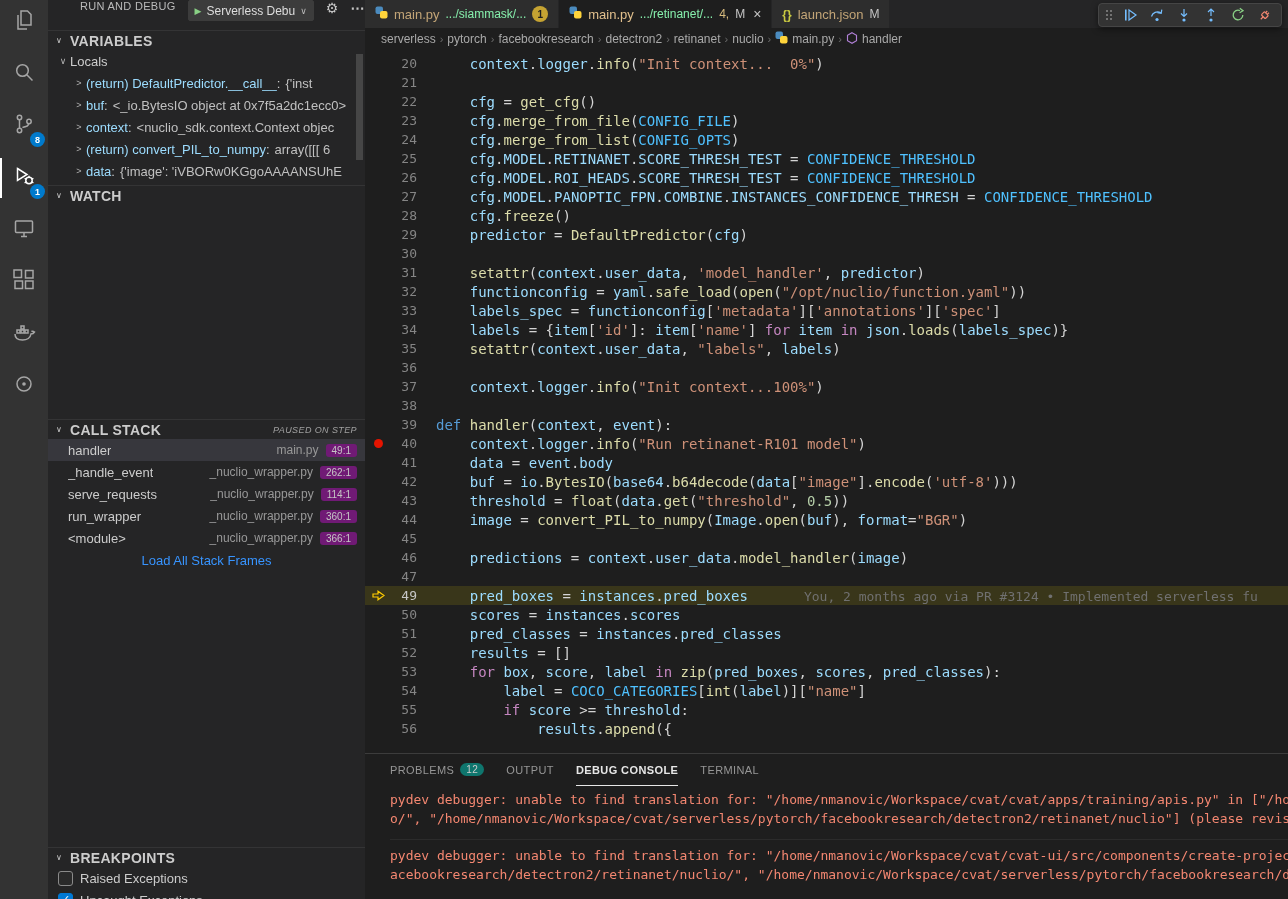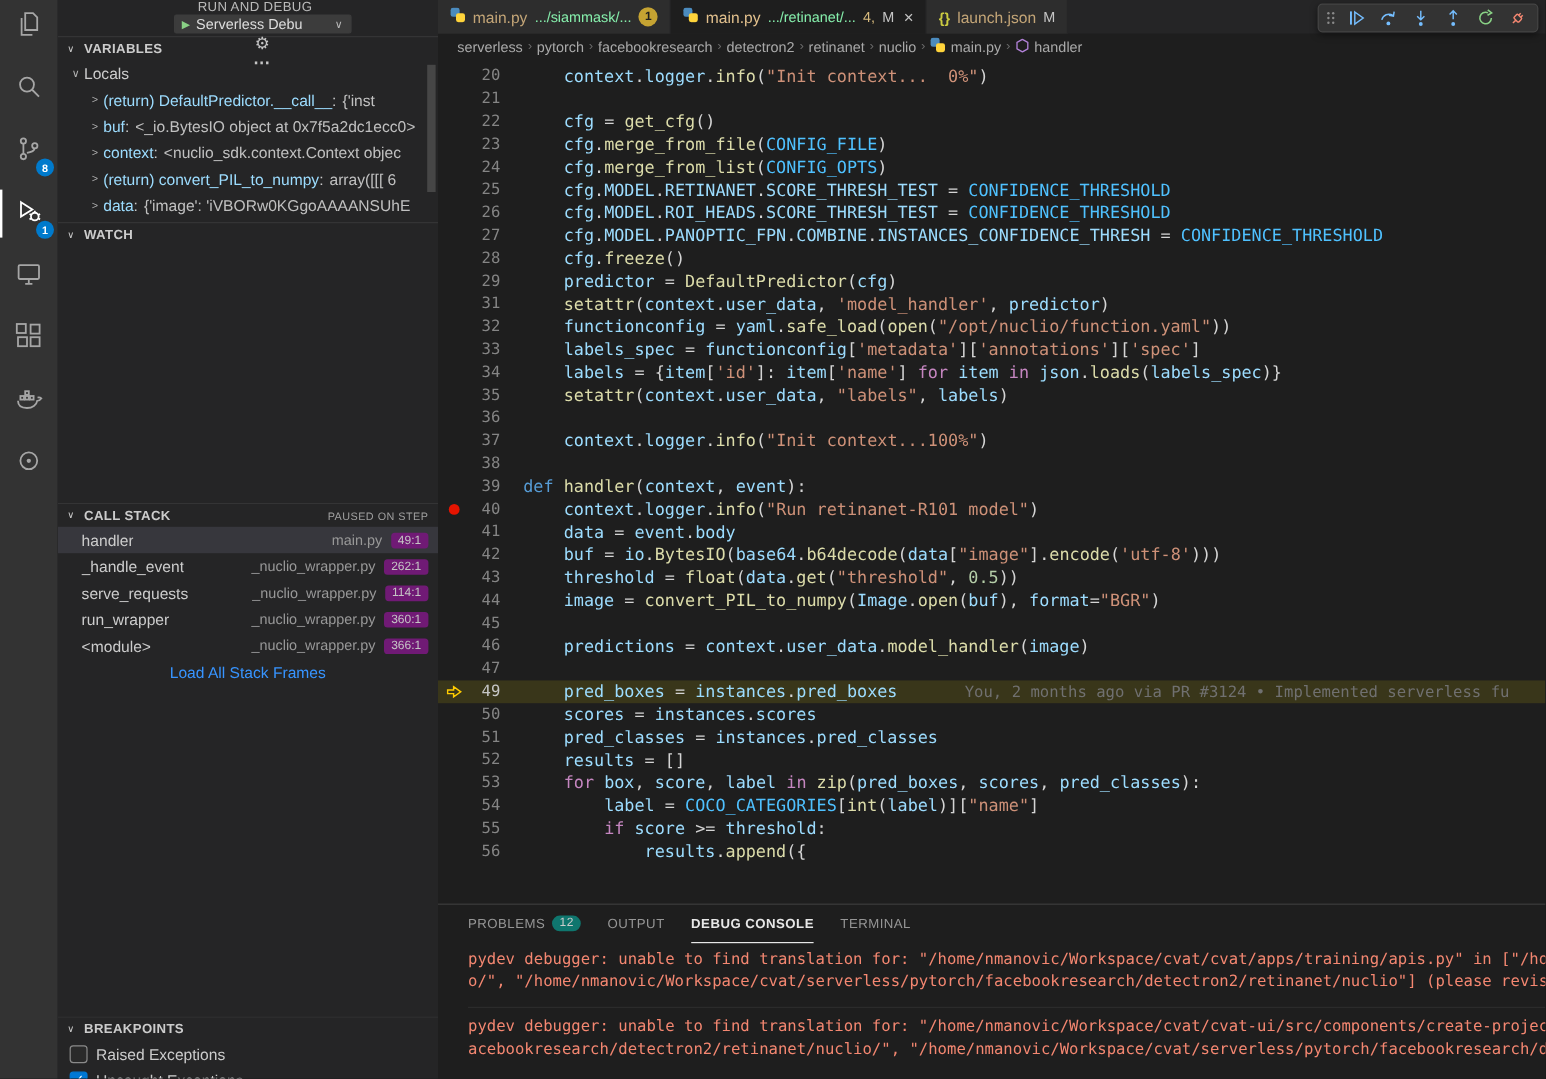--- a/index.html
+++ b/index.html
@@ -12,39 +12,39 @@
   .ab-item { position:relative; width:48px; height:52px; display:flex; align-items:center; justify-content:center; color:#a6a6a6; cursor:pointer; }
   .ab-item:first-child { margin-top:-4px; }
   .ab-item svg { stroke:currentColor; fill:none; stroke-width:1.5; }
   .ab-item.active { color:#ffffff; }
   .ab-item.active::before { content:""; position:absolute; left:0; top:6px; bottom:6px; width:2px; background:#ffffff; }
   .ab-badge { position:absolute; right:3px; bottom:5px; min-width:15px; height:15px; padding:0 3px; border-radius:8px;
     background:#007ACC; color:#ffffff; font-size:9px; font-weight:bold; display:flex; align-items:center; justify-content:center; }
 
   
   .sidebar { position:absolute; left:48px; top:0; width:317px; height:100%; background:#252526; overflow:hidden; }
-  .sb-title { height:30px; display:flex; align-items:center; padding:0 8px 0 20px;flex-direction:column; }
+  .sb-title { height:30px; display:flex; align-items:flex-start; padding:0 8px 0 32px; }
   .sb-title-text { font-size:11px; color:#bbbbbb; letter-spacing:.3px; white-space:nowrap; }
   .cfg-dd { margin-left:12px; width:148px; height:21px; background:#3c3c3c; border:1px solid #3c3c3c; border-radius:2px;
     display:flex; align-items:center; padding:0 6px; gap:5px; cursor:pointer; }
   .cfg-play { color:#89D185; font-size:9px; }
   .cfg-label { font-size:12px; color:#dddddd; white-space:nowrap; overflow:hidden; flex:1; }
   .cfg-chev { color:#bbbbbb; font-size:9px; }
   .sb-gear, .sb-more { margin-left:12px; color:#c5c5c5; font-size:14px; cursor:pointer; }
   .sb-more { letter-spacing:1px; font-weight:bold; }
 
   .section { position:absolute; left:0; width:317px; overflow:hidden; }
   .sec-variables { top:30px; height:155px; }
   .sec-watch { top:185px; height:234px; }
   .sec-callstack { top:419px; height:428px; }
   .sec-breakpoints { top:847px; height:52px; }
   .sec-header { height:20px; display:flex; align-items:center; gap:4px; padding:0 8px; border-top:1px solid rgba(255,255,255,0.07); }
   .sec-chev { font-size:8px; color:#cccccc; width:10px; }
-  .sec-title { font-size:11px; font-weight:bold; color:#cccccc; letter-spacing:.3px; }
-  .sec-right { margin-left:auto; font-size:9px; color:#a0a0a0; letter-spacing:.4px; }
+  .sec-title { font-size:14px; font-weight:bold; color:#cccccc; letter-spacing:.3px; }
+  .sec-right { margin-left:auto; font-size:9px; color:#a0a0a0; letter-spacing:.4px;font-style:italic; }
 
   .tree-row { height:22px; display:flex; align-items:center; font-size:13px; white-space:nowrap; cursor:pointer; }
   .tree-chev { width:14px; text-align:center; font-size:9px; color:#b5b5b5; flex:none; }
   .scope-row { padding-left:8px; }
   .var-row { padding-left:24px; overflow:hidden; }
   .var-name { color:#9CDCFE; }
   .var-colon { color:#cccccc; }
   .var-value { color:#c0c0c0; margin-left:5px; }
   .sb-scroll { position:absolute; right:2px; top:24px; width:7px; height:106px; background:rgba(121,121,121,0.4); }
 
@@ -415,20 +415,21 @@
         <div class="line"><span class="glyph"></span><span class="ln">20</span><span class="code"><span class="tk-d">    </span><span class="tk-v">context</span><span class="tk-d">.</span><span class="tk-v">logger</span><span class="tk-d">.</span><span class="tk-f">info</span><span class="tk-d">(</span><span class="tk-s">"Init context...  0%"</span><span class="tk-d">)</span></span></div>
         <div class="line"><span class="glyph"></span><span class="ln">21</span><span class="code"></span></div>
         <div class="line"><span class="glyph"></span><span class="ln">22</span><span class="code"><span class="tk-d">    </span><span class="tk-v">cfg</span><span class="tk-d"> = </span><span class="tk-f">get_cfg</span><span class="tk-d">()</span></span></div>
         <div class="line"><span class="glyph"></span><span class="ln">23</span><span class="code"><span class="tk-d">    </span><span class="tk-v">cfg</span><span class="tk-d">.</span><span class="tk-f">merge_from_file</span><span class="tk-d">(</span><span class="tk-x">CONFIG_FILE</span><span class="tk-d">)</span></span></div>
         <div class="line"><span class="glyph"></span><span class="ln">24</span><span class="code"><span class="tk-d">    </span><span class="tk-v">cfg</span><span class="tk-d">.</span><span class="tk-f">merge_from_list</span><span class="tk-d">(</span><span class="tk-x">CONFIG_OPTS</span><span class="tk-d">)</span></span></div>
         <div class="line"><span class="glyph"></span><span class="ln">25</span><span class="code"><span class="tk-d">    </span><span class="tk-v">cfg</span><span class="tk-d">.</span><span class="tk-v">MODEL</span><span class="tk-d">.</span><span class="tk-v">RETINANET</span><span class="tk-d">.</span><span class="tk-v">SCORE_THRESH_TEST</span><span class="tk-d"> = </span><span class="tk-x">CONFIDENCE_THRESHOLD</span></span></div>
         <div class="line"><span class="glyph"></span><span class="ln">26</span><span class="code"><span class="tk-d">    </span><span class="tk-v">cfg</span><span class="tk-d">.</span><span class="tk-v">MODEL</span><span class="tk-d">.</span><span class="tk-v">ROI_HEADS</span><span class="tk-d">.</span><span class="tk-v">SCORE_THRESH_TEST</span><span class="tk-d"> = </span><span class="tk-x">CONFIDENCE_THRESHOLD</span></span></div>
         <div class="line"><span class="glyph"></span><span class="ln">27</span><span class="code"><span class="tk-d">    </span><span class="tk-v">cfg</span><span class="tk-d">.</span><span class="tk-v">MODEL</span><span class="tk-d">.</span><span class="tk-v">PANOPTIC_FPN</span><span class="tk-d">.</span><span class="tk-v">COMBINE</span><span class="tk-d">.</span><span class="tk-v">INSTANCES_CONFIDENCE_THRESH</span><span class="tk-d"> = </span><span class="tk-x">CONFIDENCE_THRESHOLD</span></span></div>
         <div class="line"><span class="glyph"></span><span class="ln">28</span><span class="code"><span class="tk-d">    </span><span class="tk-v">cfg</span><span class="tk-d">.</span><span class="tk-f">freeze</span><span class="tk-d">()</span></span></div>
         <div class="line"><span class="glyph"></span><span class="ln">29</span><span class="code"><span class="tk-d">    </span><span class="tk-v">predictor</span><span class="tk-d"> = </span><span class="tk-f">DefaultPredictor</span><span class="tk-d">(</span><span class="tk-v">cfg</span><span class="tk-d">)</span></span></div>
+        <div class="line"><span class="glyph"></span><span class="ln">30</span><span class="code"></span></div>
         <div class="line"><span class="glyph"></span><span class="ln">31</span><span class="code"><span class="tk-d">    </span><span class="tk-f">setattr</span><span class="tk-d">(</span><span class="tk-v">context</span><span class="tk-d">.</span><span class="tk-v">user_data</span><span class="tk-d">, </span><span class="tk-s">'model_handler'</span><span class="tk-d">, </span><span class="tk-v">predictor</span><span class="tk-d">)</span></span></div>
         <div class="line"><span class="glyph"></span><span class="ln">32</span><span class="code"><span class="tk-d">    </span><span class="tk-v">functionconfig</span><span class="tk-d"> = </span><span class="tk-v">yaml</span><span class="tk-d">.</span><span class="tk-f">safe_load</span><span class="tk-d">(</span><span class="tk-f">open</span><span class="tk-d">(</span><span class="tk-s">"/opt/nuclio/function.yaml"</span><span class="tk-d">))</span></span></div>
         <div class="line"><span class="glyph"></span><span class="ln">33</span><span class="code"><span class="tk-d">    </span><span class="tk-v">labels_spec</span><span class="tk-d"> = </span><span class="tk-v">functionconfig</span><span class="tk-d">[</span><span class="tk-s">'metadata'</span><span class="tk-d">][</span><span class="tk-s">'annotations'</span><span class="tk-d">][</span><span class="tk-s">'spec'</span><span class="tk-d">]</span></span></div>
         <div class="line"><span class="glyph"></span><span class="ln">34</span><span class="code"><span class="tk-d">    </span><span class="tk-v">labels</span><span class="tk-d"> = {</span><span class="tk-v">item</span><span class="tk-d">[</span><span class="tk-s">'id'</span><span class="tk-d">]: </span><span class="tk-v">item</span><span class="tk-d">[</span><span class="tk-s">'name'</span><span class="tk-d">] </span><span class="tk-c">for</span><span class="tk-d"> </span><span class="tk-v">item</span><span class="tk-d"> </span><span class="tk-c">in</span><span class="tk-d"> </span><span class="tk-v">json</span><span class="tk-d">.</span><span class="tk-f">loads</span><span class="tk-d">(</span><span class="tk-v">labels_spec</span><span class="tk-d">)}</span></span></div>
         <div class="line"><span class="glyph"></span><span class="ln">35</span><span class="code"><span class="tk-d">    </span><span class="tk-f">setattr</span><span class="tk-d">(</span><span class="tk-v">context</span><span class="tk-d">.</span><span class="tk-v">user_data</span><span class="tk-d">, </span><span class="tk-s">"labels"</span><span class="tk-d">, </span><span class="tk-v">labels</span><span class="tk-d">)</span></span></div>
         <div class="line"><span class="glyph"></span><span class="ln">36</span><span class="code"></span></div>
         <div class="line"><span class="glyph"></span><span class="ln">37</span><span class="code"><span class="tk-d">    </span><span class="tk-v">context</span><span class="tk-d">.</span><span class="tk-v">logger</span><span class="tk-d">.</span><span class="tk-f">info</span><span class="tk-d">(</span><span class="tk-s">"Init context...100%"</span><span class="tk-d">)</span></span></div>
         <div class="line"><span class="glyph"></span><span class="ln">38</span><span class="code"></span></div>
         <div class="line"><span class="glyph"></span><span class="ln">39</span><span class="code"><span class="tk-k">def</span><span class="tk-d"> </span><span class="tk-f">handler</span><span class="tk-d">(</span><span class="tk-v">context</span><span class="tk-d">, </span><span class="tk-v">event</span><span class="tk-d">):</span></span></div>
         <div class="line"><span class="glyph"><span class="bp-dot"></span></span><span class="ln">40</span><span class="code"><span class="tk-d">    </span><span class="tk-v">context</span><span class="tk-d">.</span><span class="tk-v">logger</span><span class="tk-d">.</span><span class="tk-f">info</span><span class="tk-d">(</span><span class="tk-s">"Run retinanet-R101 model"</span><span class="tk-d">)</span></span></div>

